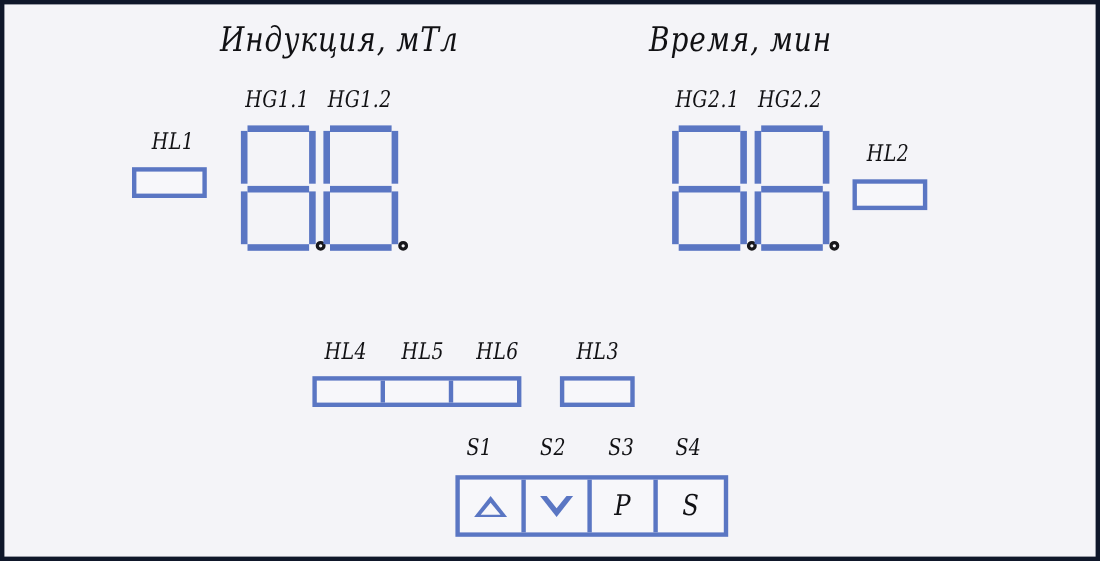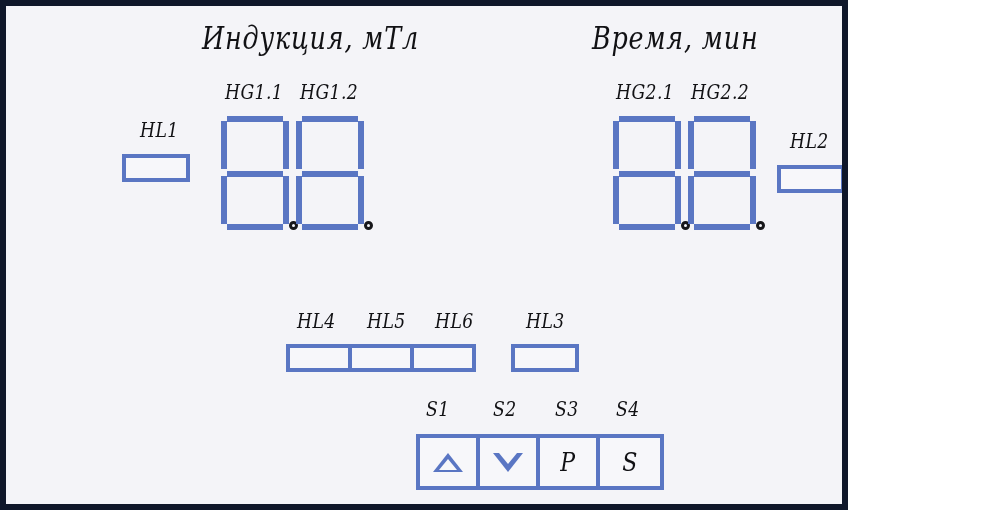--- a/index.html
+++ b/index.html
@@ -6,24 +6,24 @@
   html, body {
     margin: 0;
     padding: 0;
     background: #ffffff;
   }
   body {
     font-family: "DejaVu Sans", sans-serif;
   }
   #panel {
     position: relative;
-    width: 848px;
+    width: 1000px;
     height: 510px;
     background: #f4f4f8;
-    border: 6px solid #0f172a;
+    border: 4px solid #0f172a;
     box-sizing: border-box;
     overflow: hidden;
   }
   
   .lbl {
     position: absolute;
     color: #111114;
     font-family: "DejaVu Serif", serif;
     font-style: italic;
     font-weight: 400;

